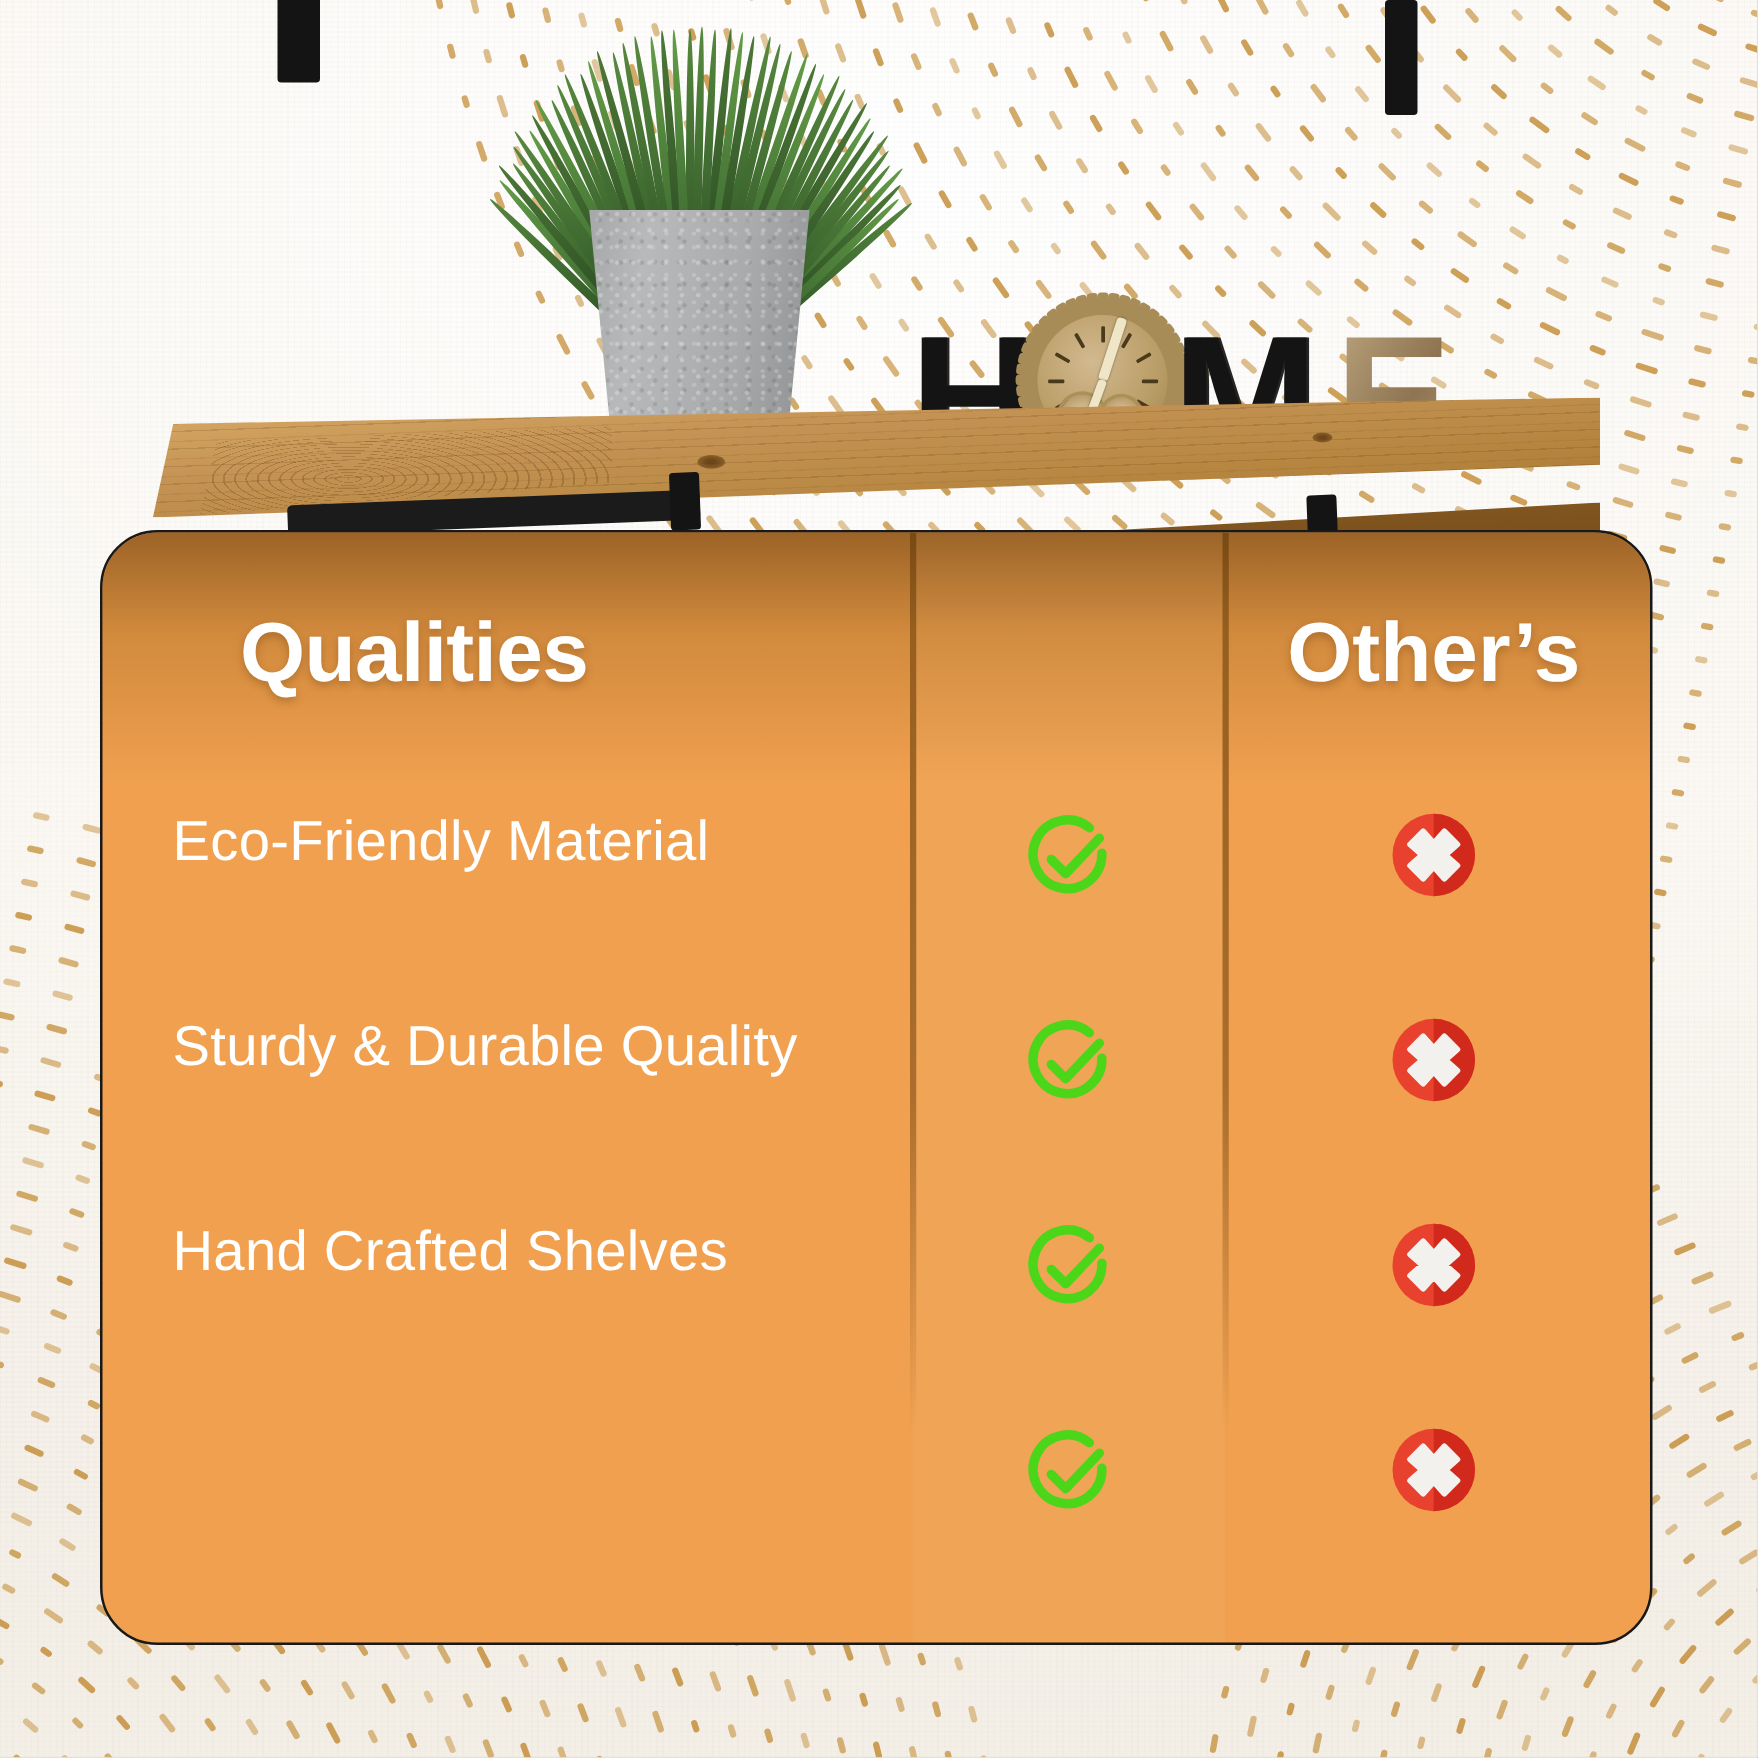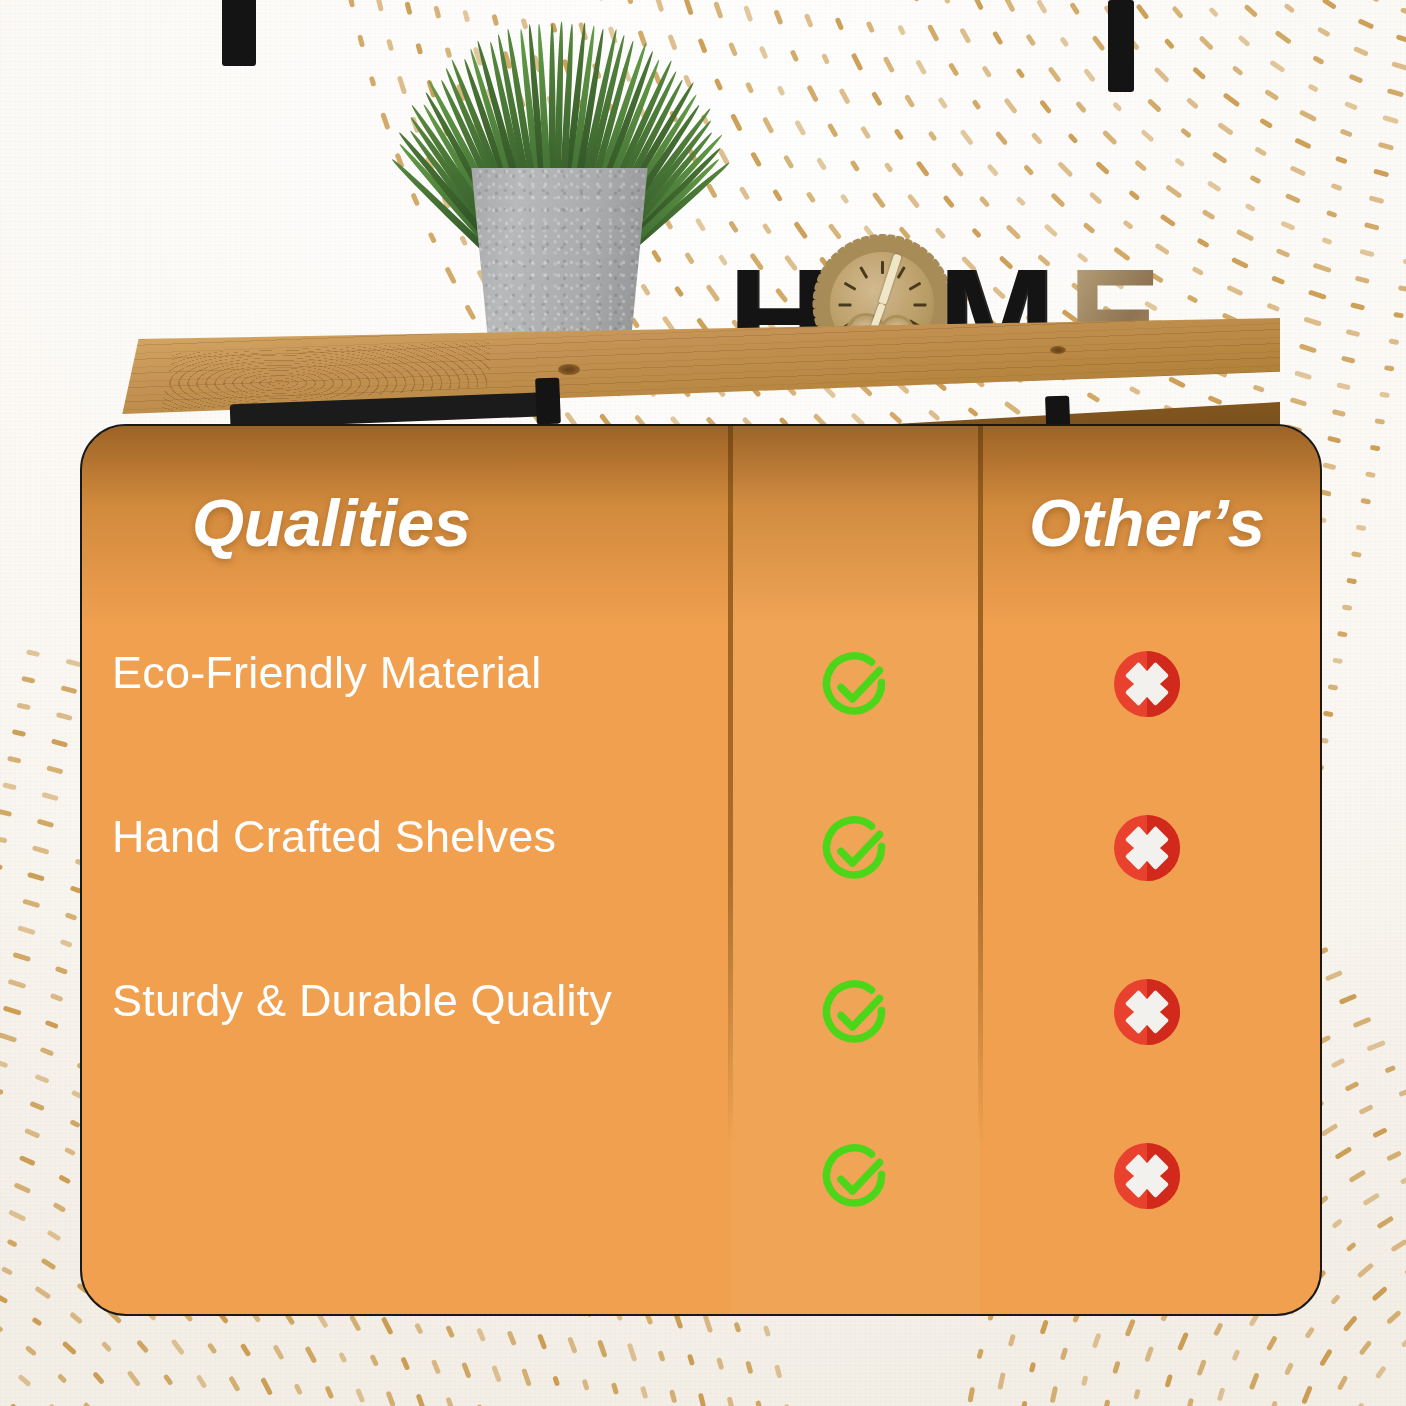--- a/index.html
+++ b/index.html
@@ -153,41 +153,41 @@
   }
   .col-band{
     position:absolute;top:0;bottom:0;
     background:rgba(255,255,255,.045);
   }
   .divider{
     position:absolute;top:0;width:5px;height:720px;
     background:linear-gradient(to bottom, rgba(120,72,16,.78) 0%, rgba(128,78,20,.62) 62%, rgba(240,160,79,0) 100%);
   }
 
-  .headers{position:absolute;left:0;top:58px;width:100%;height:110px;font-style:italic;}
+  .headers{position:absolute;left:0;top:58px;width:100%;height:110px;}
   .h-qual{
     position:absolute;left:110px;top:0;
     font-size:67px;font-weight:700;color:#fff;letter-spacing:-.5px;
     text-shadow:0 3px 7px rgba(90,50,10,.30);
   }
   .h-our{
     position:absolute;left:648px;top:0;width:250px;text-align:center;
     font-size:67px;font-weight:700;color:#fff;
     text-shadow:0 3px 7px rgba(90,50,10,.30);
   }
   .h-other{
     position:absolute;left:900px;top:0;width:330px;text-align:center;
     font-size:67px;font-weight:700;color:#fff;
     text-shadow:0 3px 7px rgba(90,50,10,.30);
   }
 
   .rows{position:absolute;left:0;top:216px;width:100%;}
   .row{position:relative;height:164px;}
   .row-label{
-    position:absolute;left:30px;top:2px;width:560px;
+    position:absolute;left:56px;top:2px;width:560px;
     font-size:45px;font-weight:300;color:#ffffff;line-height:1.28;
     letter-spacing:.2px;
   }
   .cell-our{position:absolute;left:648px;top:6px;width:250px;display:flex;justify-content:center;}
   .cell-other{position:absolute;left:900px;top:6px;width:330px;display:flex;justify-content:center;}
 
   .ico{display:block;}
 </style>
 </head>
 <body>
@@ -1553,37 +1553,37 @@
           </div>
           <div class="cell-other">
             <svg class="ico" width="72" height="72" viewBox="0 0 72 72">
               <circle cx="36" cy="36" r="33" fill="#E8412D"></circle>
               <path d="M36 3 A33 33 0 0 1 36 69 Z" fill="#D12A1C"></path>
               <path d="M27.5 17 L36 26.5 L44.5 17 L55 27.5 L45.5 36 L55 44.5 L44.5 55 L36 45.5 L27.5 55 L17 44.5 L26.5 36 L17 27.5 Z" fill="#F3F1EE" stroke="#F3F1EE" stroke-width="4.5" stroke-linejoin="round"></path>
             </svg>
           </div>
         </div>
         <div class="row">
-          <div class="row-label">Hand Crafted Shelves</div>
+          <div class="row-label">Sturdy &amp; Durable Quality</div>
           <div class="cell-our">
             <svg class="ico" width="78" height="78" viewBox="0 0 78 78">
               <path d="M65.5 34.5 A27.5 27.5 0 1 1 55.5 14.2" fill="none" stroke="#4CD619" stroke-width="7.5" stroke-linecap="round"></path>
               <path d="M25 39.5 L36.5 51 L63.5 22.5" fill="none" stroke="#4CD619" stroke-width="7.5" stroke-linecap="round" stroke-linejoin="round"></path>
             </svg>
           </div>
           <div class="cell-other">
             <svg class="ico" width="72" height="72" viewBox="0 0 72 72">
               <circle cx="36" cy="36" r="33" fill="#E8412D"></circle>
               <path d="M36 3 A33 33 0 0 1 36 69 Z" fill="#D12A1C"></path>
               <path d="M27.5 17 L36 26.5 L44.5 17 L55 27.5 L45.5 36 L55 44.5 L44.5 55 L36 45.5 L27.5 55 L17 44.5 L26.5 36 L17 27.5 Z" fill="#F3F1EE" stroke="#F3F1EE" stroke-width="4.5" stroke-linejoin="round"></path>
             </svg>
           </div>
         </div>
         <div class="row">
-          <div class="row-label">Sturdy &amp; Durable Quality</div>
+          <div class="row-label">Hand Crafted Shelves</div>
           <div class="cell-our">
             <svg class="ico" width="78" height="78" viewBox="0 0 78 78">
               <path d="M65.5 34.5 A27.5 27.5 0 1 1 55.5 14.2" fill="none" stroke="#4CD619" stroke-width="7.5" stroke-linecap="round"></path>
               <path d="M25 39.5 L36.5 51 L63.5 22.5" fill="none" stroke="#4CD619" stroke-width="7.5" stroke-linecap="round" stroke-linejoin="round"></path>
             </svg>
           </div>
           <div class="cell-other">
             <svg class="ico" width="72" height="72" viewBox="0 0 72 72">
               <circle cx="36" cy="36" r="33" fill="#E8412D"></circle>
               <path d="M36 3 A33 33 0 0 1 36 69 Z" fill="#D12A1C"></path>

